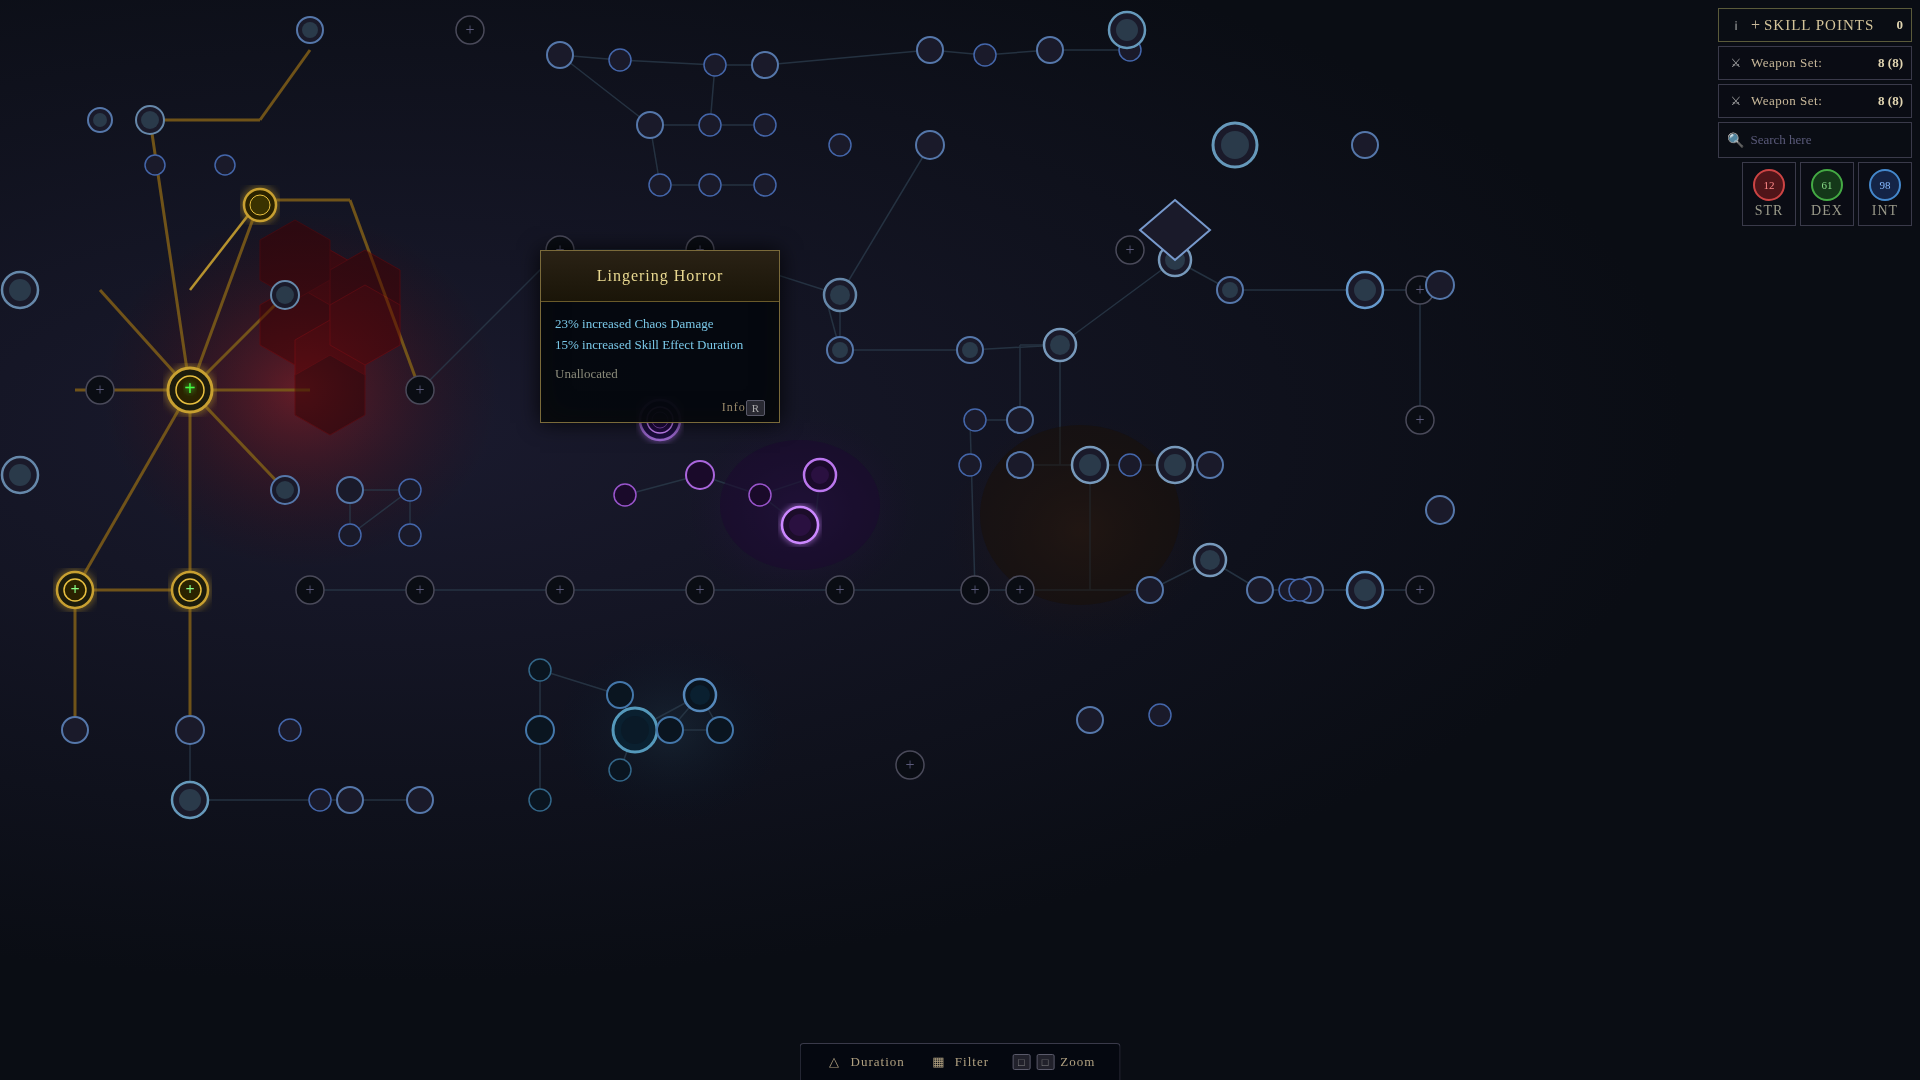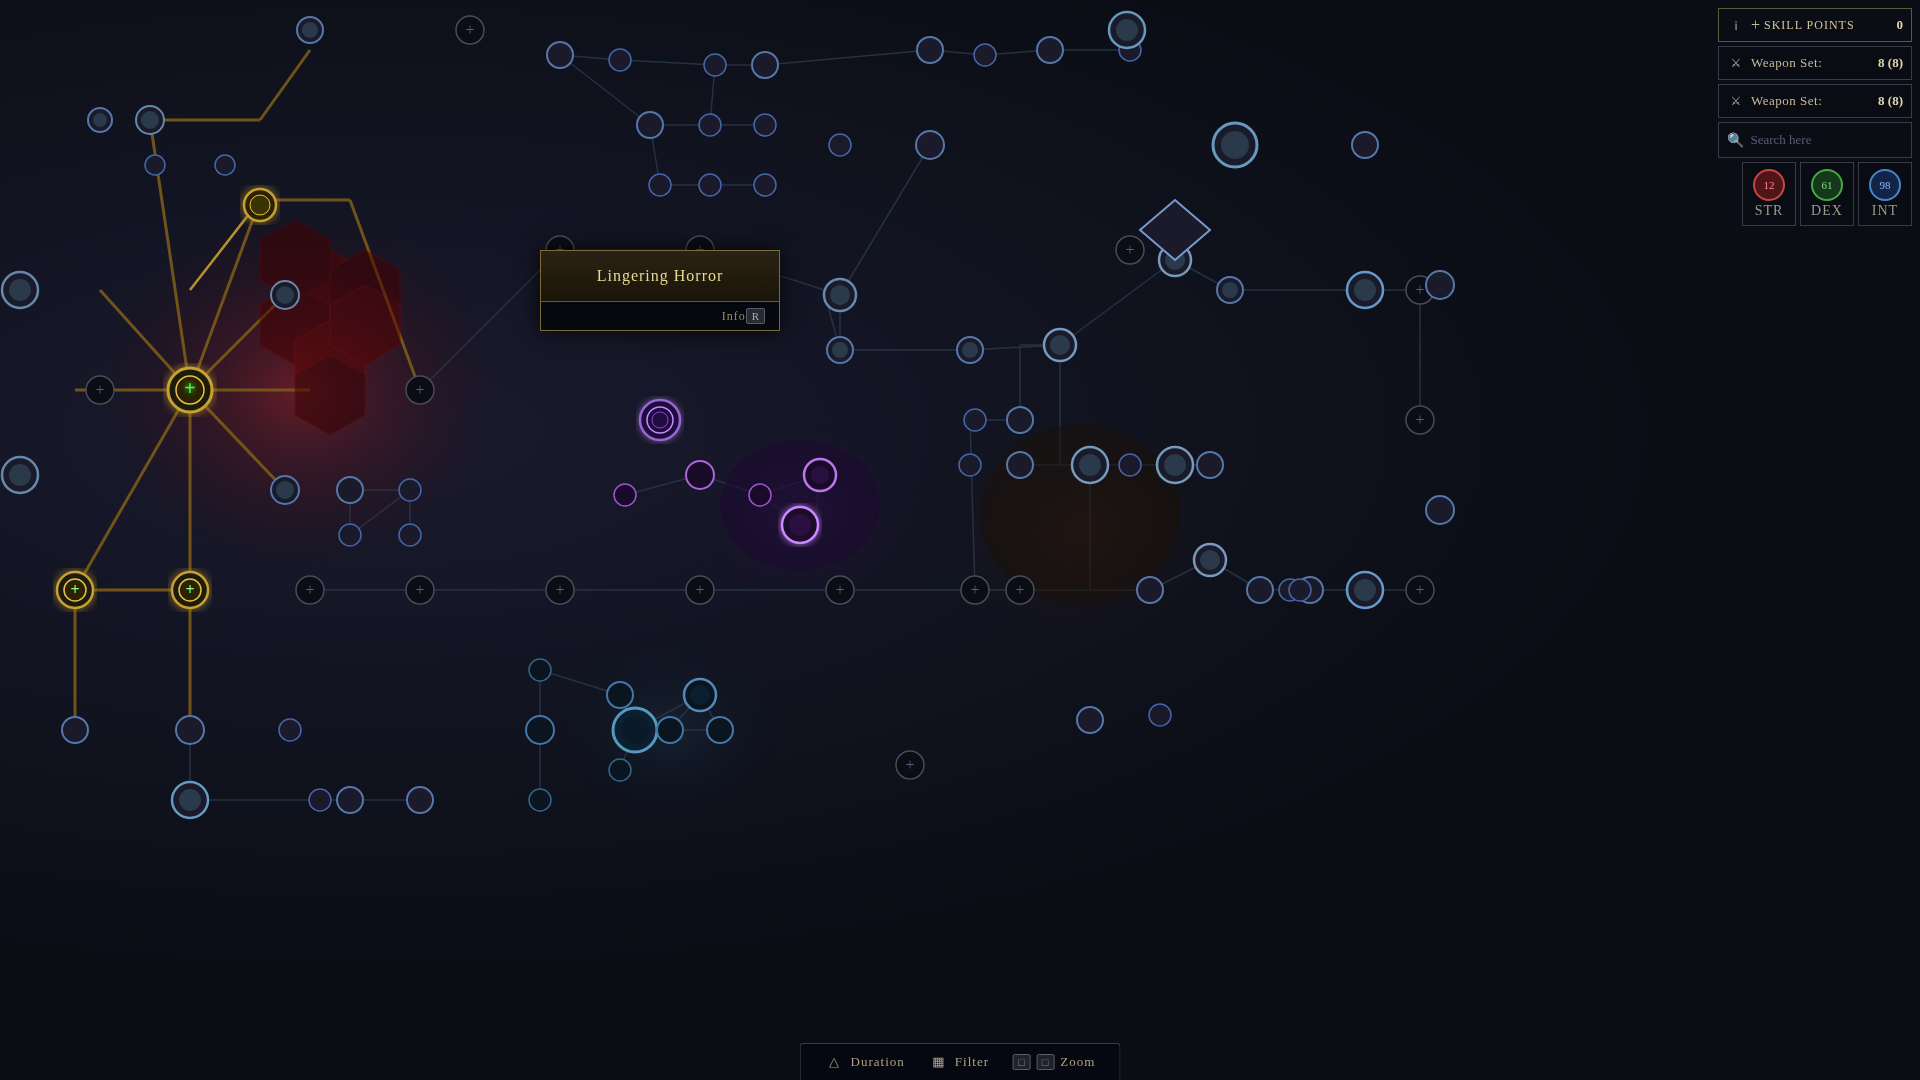--- a/index.html
+++ b/index.html
@@ -81,21 +81,21 @@
     }
 
     #skill-points-row .plus-icon {
       color: #c8b89a;
       font-size: 16px;
       margin-right: 4px;
     }
 
     #skill-points-row .label {
       color: #d4c49a;
-      font-size: 12px;
+      font-size: 15px;
       letter-spacing: 1px;
       text-transform: uppercase;
     }
 
     
     #search-bar {
       background: rgba(10,13,20,0.9);
       border: 1px solid #3a3a4a;
       display: flex;
       align-items: center;
@@ -669,20 +669,25 @@
 
   <polygon points="1175,200 1210,230 1175,260 1140,230" fill="#1a1a2a" stroke="#7799cc" stroke-width="2"></polygon>
 
   <circle cx="1365" cy="145" r="13" fill="#1a1a2a" stroke="#5577aa" stroke-width="2"></circle>
 </svg>
 
 <div id="tooltip">
   <div id="tooltip-header">
     <span class="title">Lingering Horror</span>
   </div>
+  <div id="tooltip-body">
+    <div class="tooltip-stat">23% increased Chaos Damage</div>
+    <div class="tooltip-stat">15% increased Skill Effect Duration</div>
+    <div class="tooltip-status">Unallocated</div>
+  </div>
   <div id="tooltip-footer">
     <span class="info-btn">Info</span>
     <span class="key-badge">R</span>
   </div>
 </div>
 
 <div id="ui-panel">
 
   <div class="panel-row" id="skill-points-row">
     <span class="icon">ℹ</span>

